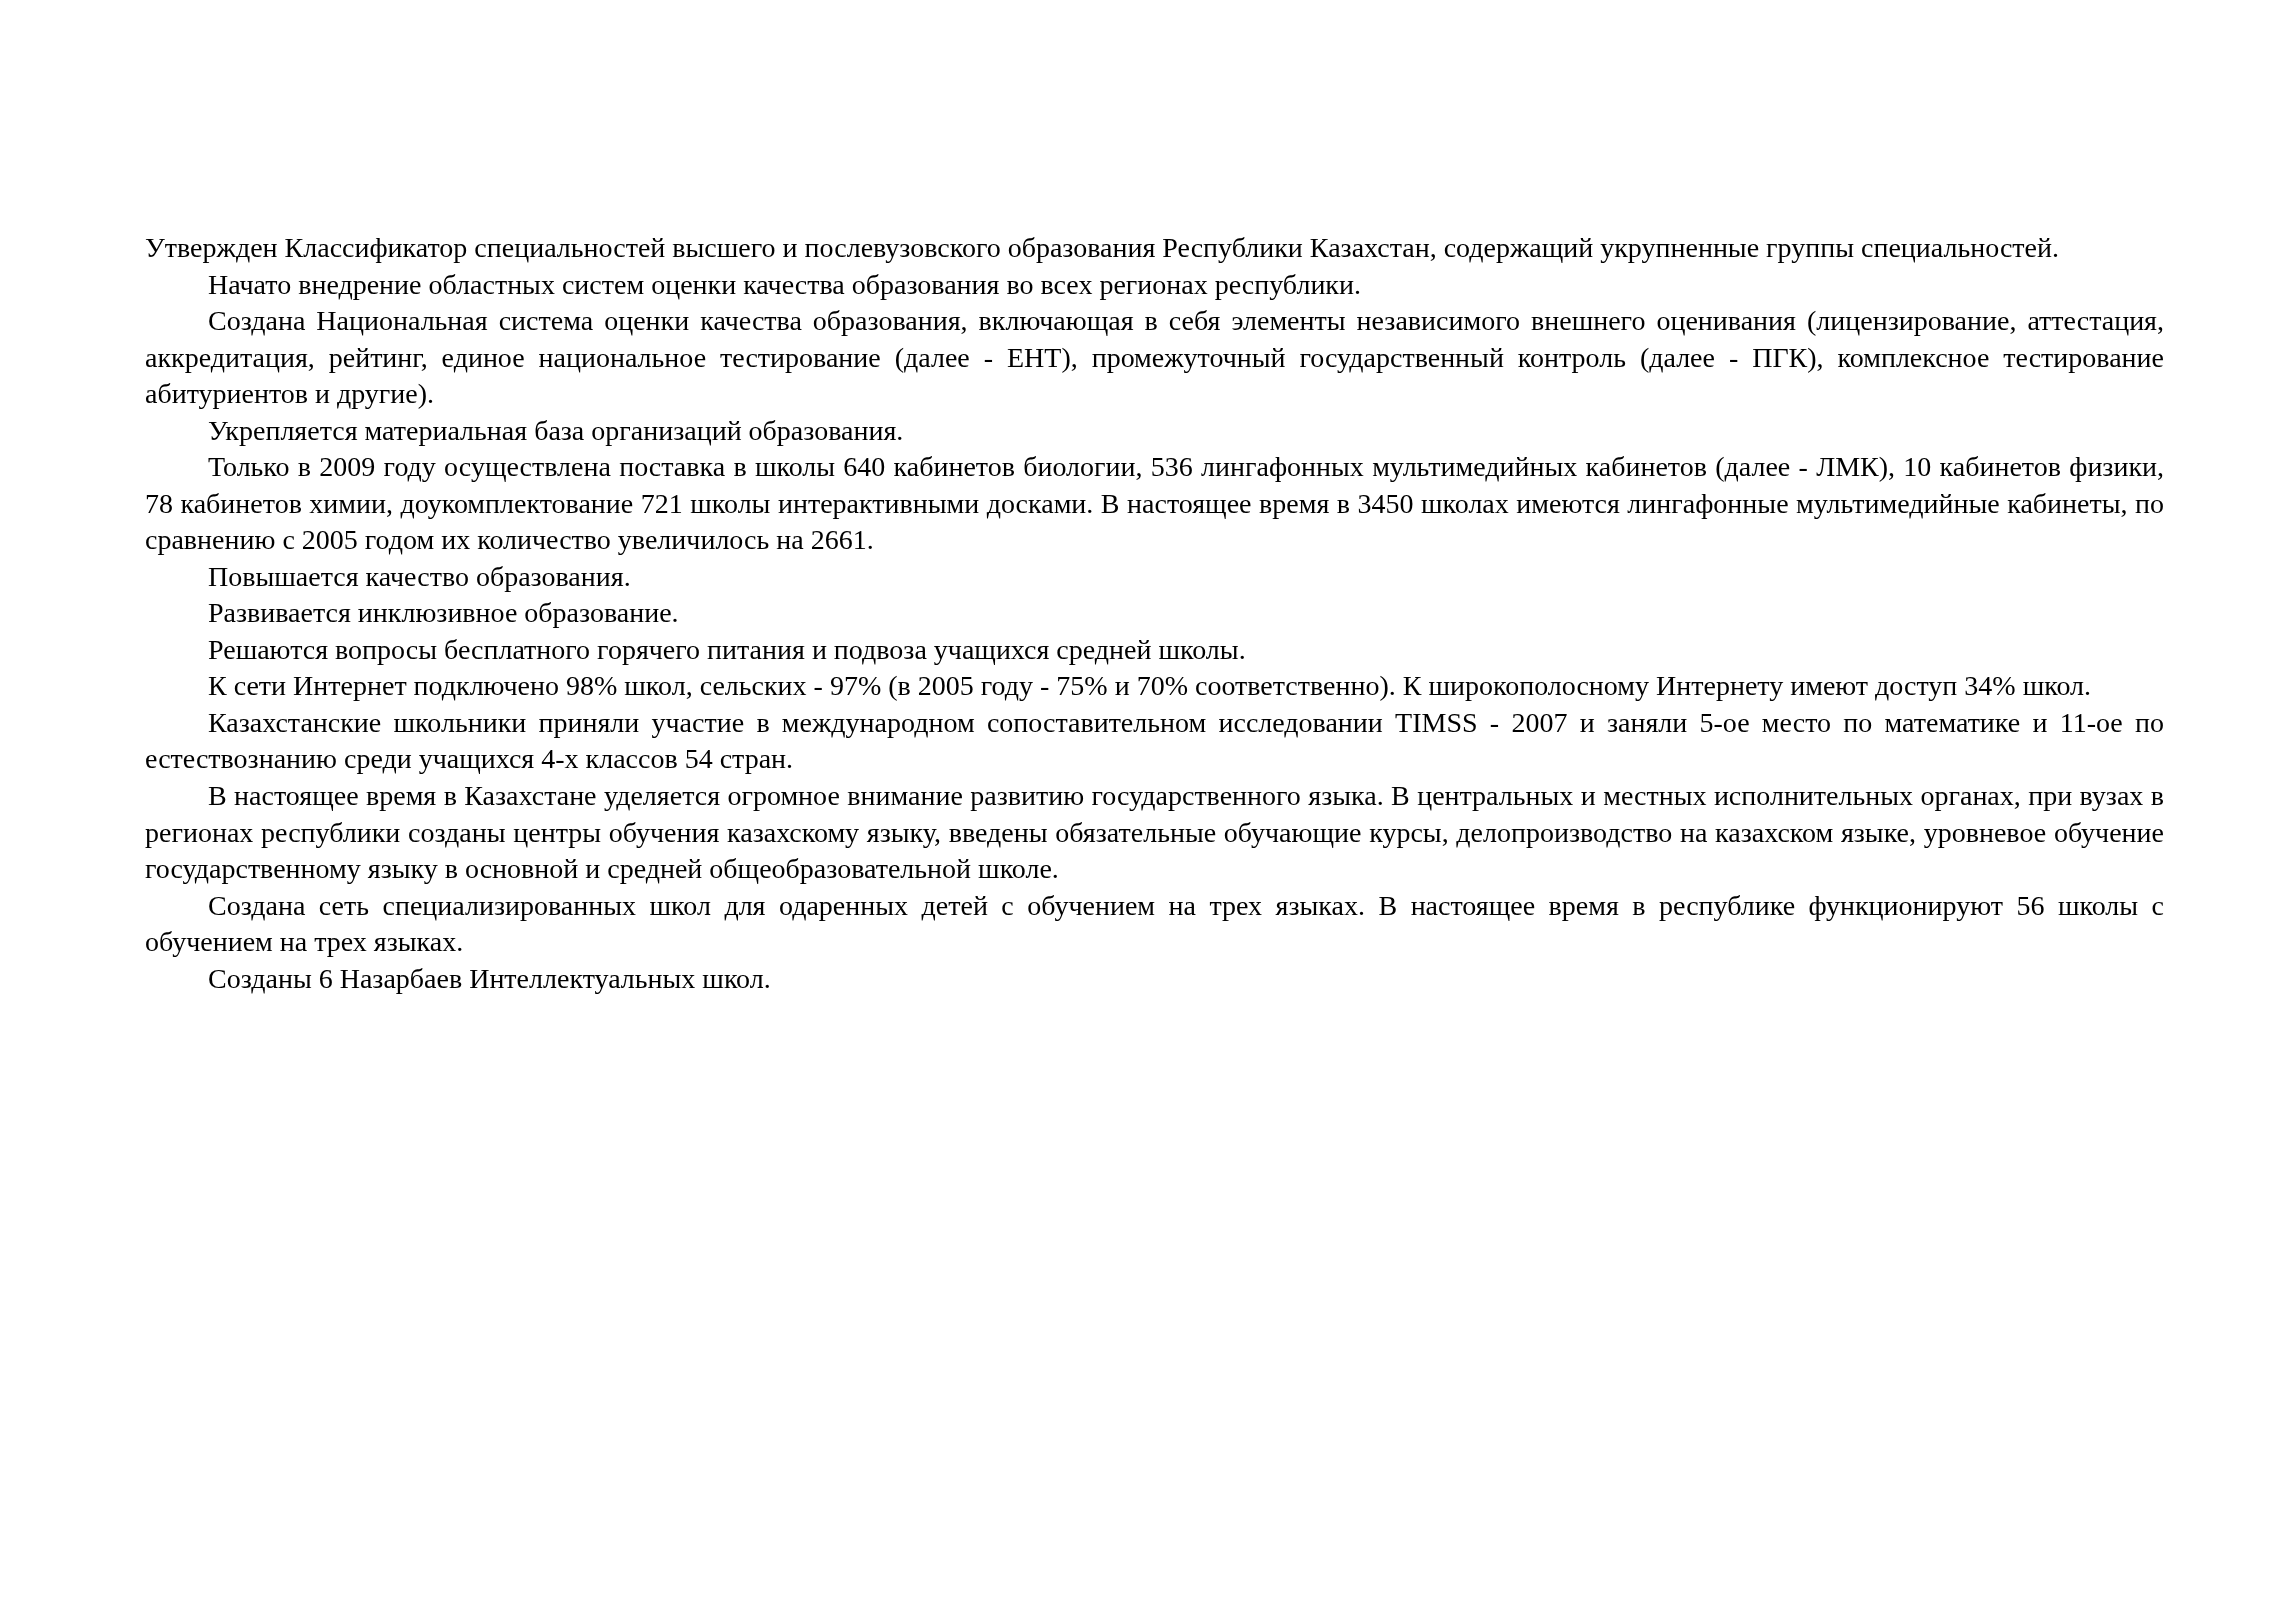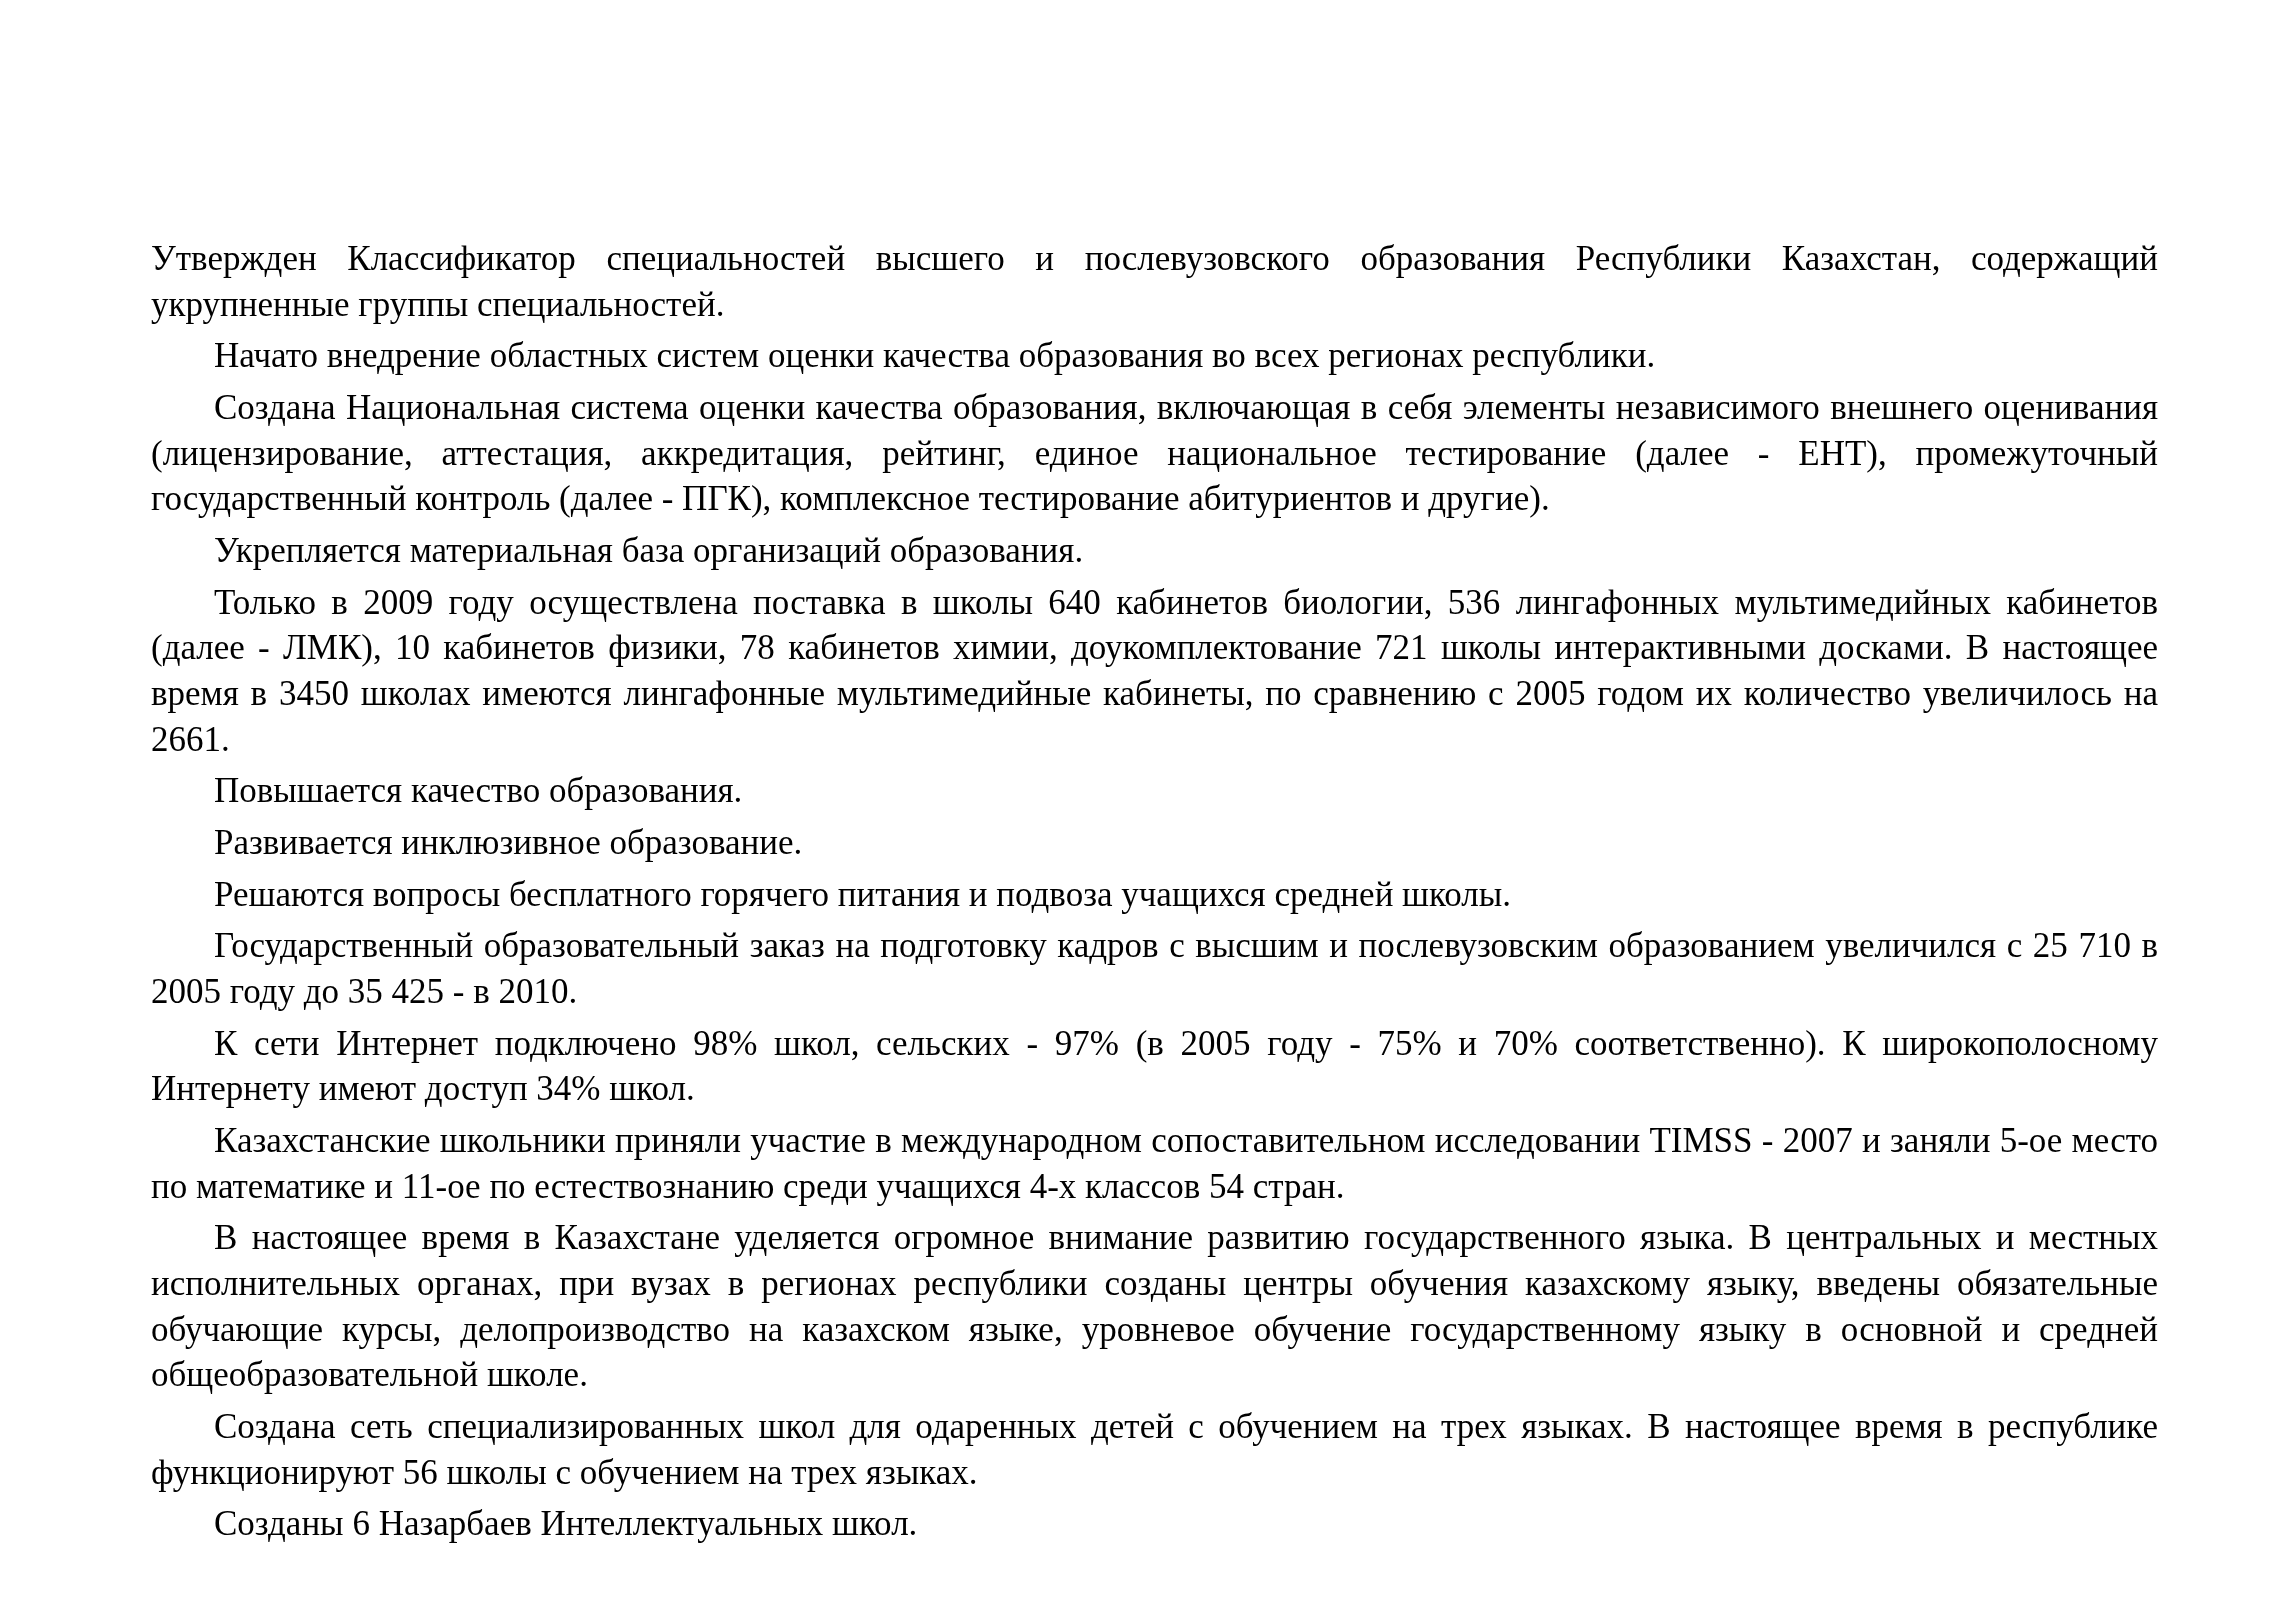--- a/index.html
+++ b/index.html
@@ -18,22 +18,22 @@
     box-sizing: border-box;
     width: 2293px;
     height: 1620px;
     padding: 230px 118px 0 145px;
     background: #ffffff;
   }
   .doc-body {
     width: 2019px;
   }
   .para {
-    margin: 6px;
-    font-size: 35px;
+    margin: 0;
+    font-size: 28px;
     line-height: 1.305;
     text-align: justify;
     text-justify: inter-word;
     hyphens: none;
     color: #000000;
   }
   .para.indent {
     text-indent: 63px;
   }
   .para.noindent {
@@ -47,21 +47,20 @@
   <div class="doc-body">
 
     <p class="para noindent">Утвержден Классификатор специальностей высшего и послевузовского образования Республики Казахстан, содержащий укрупненные группы специальностей.</p>
     <p class="para indent">Начато внедрение областных систем оценки качества образования во всех регионах республики.</p>
     <p class="para indent">Создана Национальная система оценки качества образования, включающая в себя элементы независимого внешнего оценивания (лицензирование, аттестация, аккредитация, рейтинг, единое национальное тестирование (далее - ЕНТ), промежуточный государственный контроль (далее - ПГК), комплексное тестирование абитуриентов и другие).</p>
     <p class="para indent">Укрепляется материальная база организаций образования.</p>
     <p class="para indent">Только в 2009 году осуществлена поставка в школы 640 кабинетов биологии, 536 лингафонных мультимедийных кабинетов (далее - ЛМК), 10 кабинетов физики, 78 кабинетов химии, доукомплектование 721 школы интерактивными досками. В настоящее время в 3450 школах имеются лингафонные мультимедийные кабинеты, по сравнению с 2005 годом их количество увеличилось на 2661.</p>
     <p class="para indent">Повышается качество образования.</p>
     <p class="para indent">Развивается инклюзивное образование.</p>
     <p class="para indent">Решаются вопросы бесплатного горячего питания и подвоза учащихся средней школы.</p>
-    <p class="para indent">Государственный образовательный заказ на подготовку кадров с высшим и послевузовским образованием увеличился с 25 710 в 2005 году до 35 425 - в 2010.</p>
     <p class="para indent">К сети Интернет подключено 98% школ, сельских - 97% (в 2005 году - 75% и 70% соответственно). К широкополосному Интернету имеют доступ 34% школ.</p>
     <p class="para indent">Казахстанские школьники приняли участие в международном сопоставительном исследовании TIMSS - 2007 и заняли 5-ое место по математике и 11-ое по естествознанию среди учащихся 4-х классов 54 стран.</p>
     <p class="para indent">В настоящее время в Казахстане уделяется огромное внимание развитию государственного языка. В центральных и местных исполнительных органах, при вузах в регионах республики созданы центры обучения казахскому языку, введены обязательные обучающие курсы, делопроизводство на казахском языке, уровневое обучение государственному языку в основной и средней общеобразовательной школе.</p>
     <p class="para indent">Создана сеть специализированных школ для одаренных детей с обучением на трех языках. В настоящее время в республике функционируют 56 школы с обучением на трех языках.</p>
     <p class="para indent">Созданы 6 Назарбаев Интеллектуальных школ.</p>
 
   </div>
 </div>
 
 

